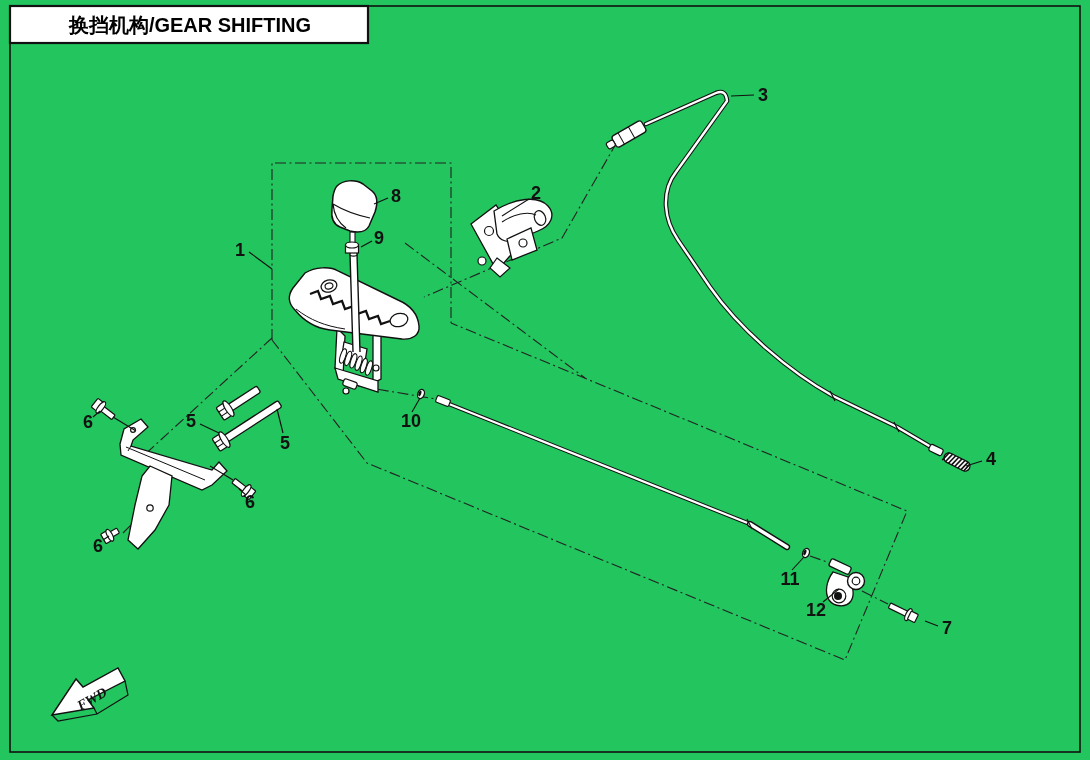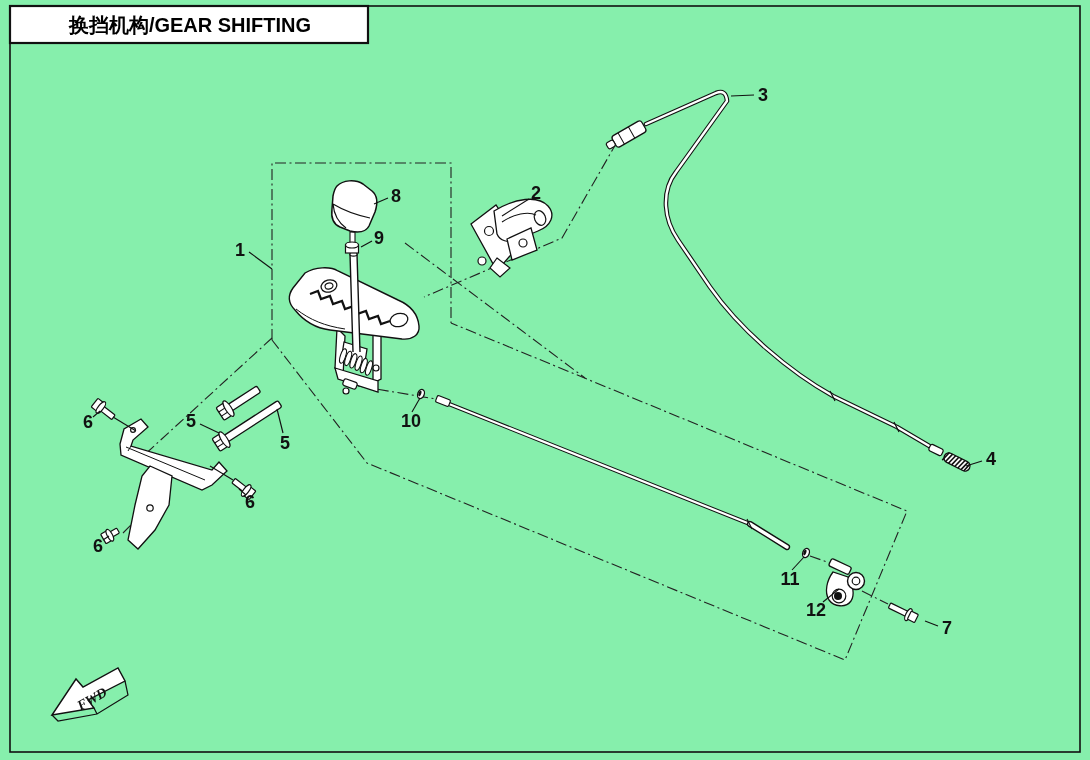--- a/index.html
+++ b/index.html
@@ -1,16 +1,16 @@
 <!DOCTYPE html>
 <html><head>
 <meta charset="utf-8">
 <style>
   html,body{margin:0;padding:0;background:#fff;}
-  .stage{position:relative;width:1090px;height:760px;background:#86efac;overflow:hidden;
+  .stage{position:relative;width:1090px;height:760px;background:#22c55e;overflow:hidden;
          font-family:"Liberation Sans",sans-serif;}
   svg{display:block;}
   .callout{font-family:"Liberation Sans",sans-serif;font-weight:700;font-size:18px;fill:#111;}
   .title-text{font-family:"Liberation Sans",sans-serif;font-weight:700;font-size:20px;fill:#000;}
   .fwd-text{font-family:"Liberation Serif",serif;font-weight:700;font-style:italic;font-size:14px;fill:#111;}
   .ln{stroke:#111;fill:none;}
   .part{stroke:#111;fill:#fff;}
   .dashdot{stroke:#222;stroke-width:1.1;fill:none;stroke-dasharray:11 3.5 2 3.5;}
   .leader{stroke:#111;stroke-width:1.1;fill:none;}
 </style>

